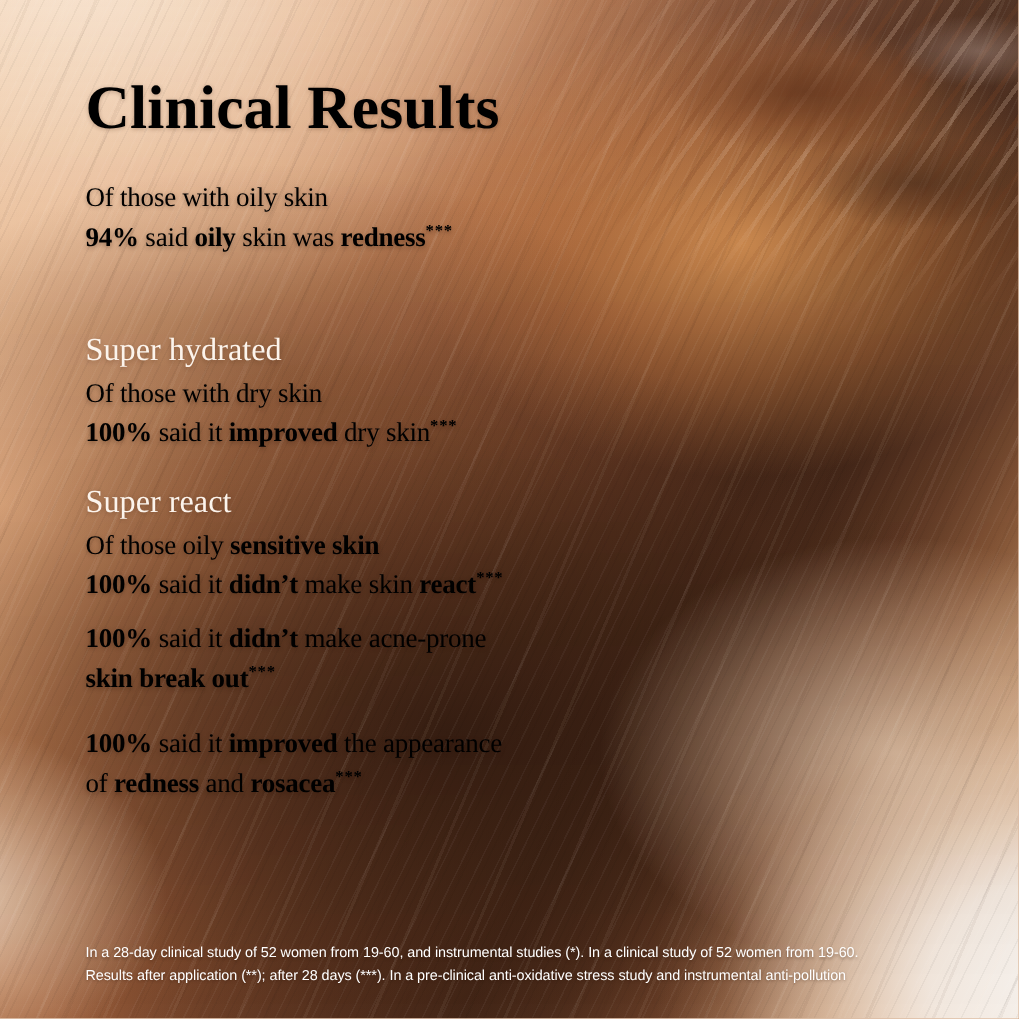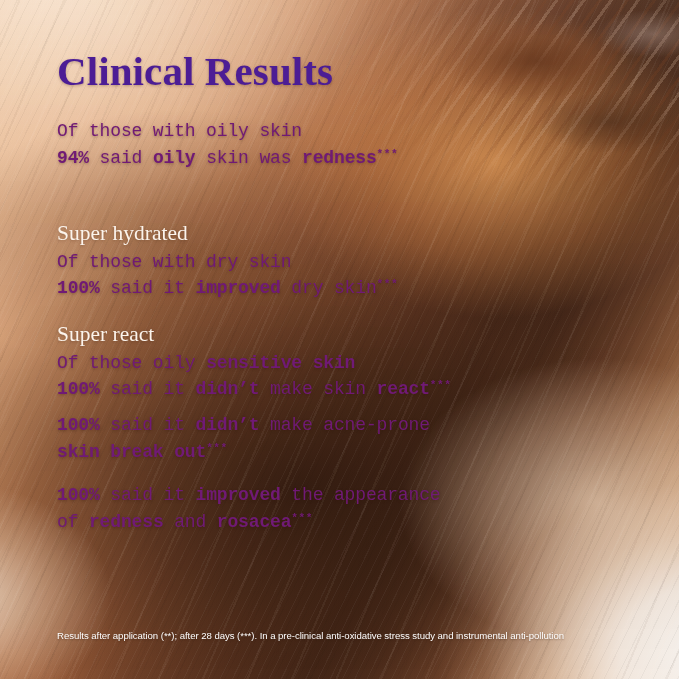--- a/index.html
+++ b/index.html
@@ -190,45 +190,45 @@
     left:0; top:0;
     width:679px; height:679px;
   }
 
   .page-title {
     position:absolute;
     left:57px; top:51px;
     font-family:"Liberation Serif", serif;
     font-size:41px;
     line-height:1.0;
-    color:#4c1d95;
+    color:#000000;
     letter-spacing:0.1px;
     text-shadow:0 1px 3px rgba(60,28,10,0.30);
     white-space:nowrap;
   }
 
   .blocks { position:absolute; left:57px; top:118px; width:560px; }
 
   .result-block { margin-bottom:16px; }
 
   .block-heading {
     font-family:"Liberation Serif", serif;
     font-size:21.5px;
     line-height:1.34;
     color:#fcf4ec;
     text-shadow:0 1px 3px rgba(60,28,10,0.28);
     margin-bottom:1px;
     white-space:nowrap;
   }
 
   .block-line {
-    font-family:Liberation Mono, monospace;
+    font-family:Liberation Serif, serif;
     font-size:18px;
     line-height:1.48;
-    color:#701a75;
+    color:#000000;
     text-shadow:0 1px 3px rgba(50,24,10,0.35);
     white-space:nowrap;
     letter-spacing:-0.15px;
   }
 
   .block-line b { font-weight:bold; }
 
   .block-line sup {
     font-size:0.62em;
     vertical-align:0.58em;
@@ -303,17 +303,18 @@
       </section>
 
       <section class="result-block" id="blk-redness">
         <div class="block-line"><b>100%</b><span> said it </span><b>improved</b><span> the appearance</span></div>
         <div class="block-line"><span>of </span><b>redness</b><span> and </span><b>rosacea</b><sup>***</sup></div>
       </section>
 
     </div>
 
     <div class="footnote">
+      <div class="footnote-line">In a 28-day clinical study of 52 women from 19-60, and instrumental studies (*). In a clinical study of 52 women from 19-60.</div>
       <div class="footnote-line">Results after application (**); after 28 days (***). In a pre-clinical anti-oxidative stress study and instrumental anti-pollution</div>
     </div>
 
   </div>
 </div>
 
 </body></html>

